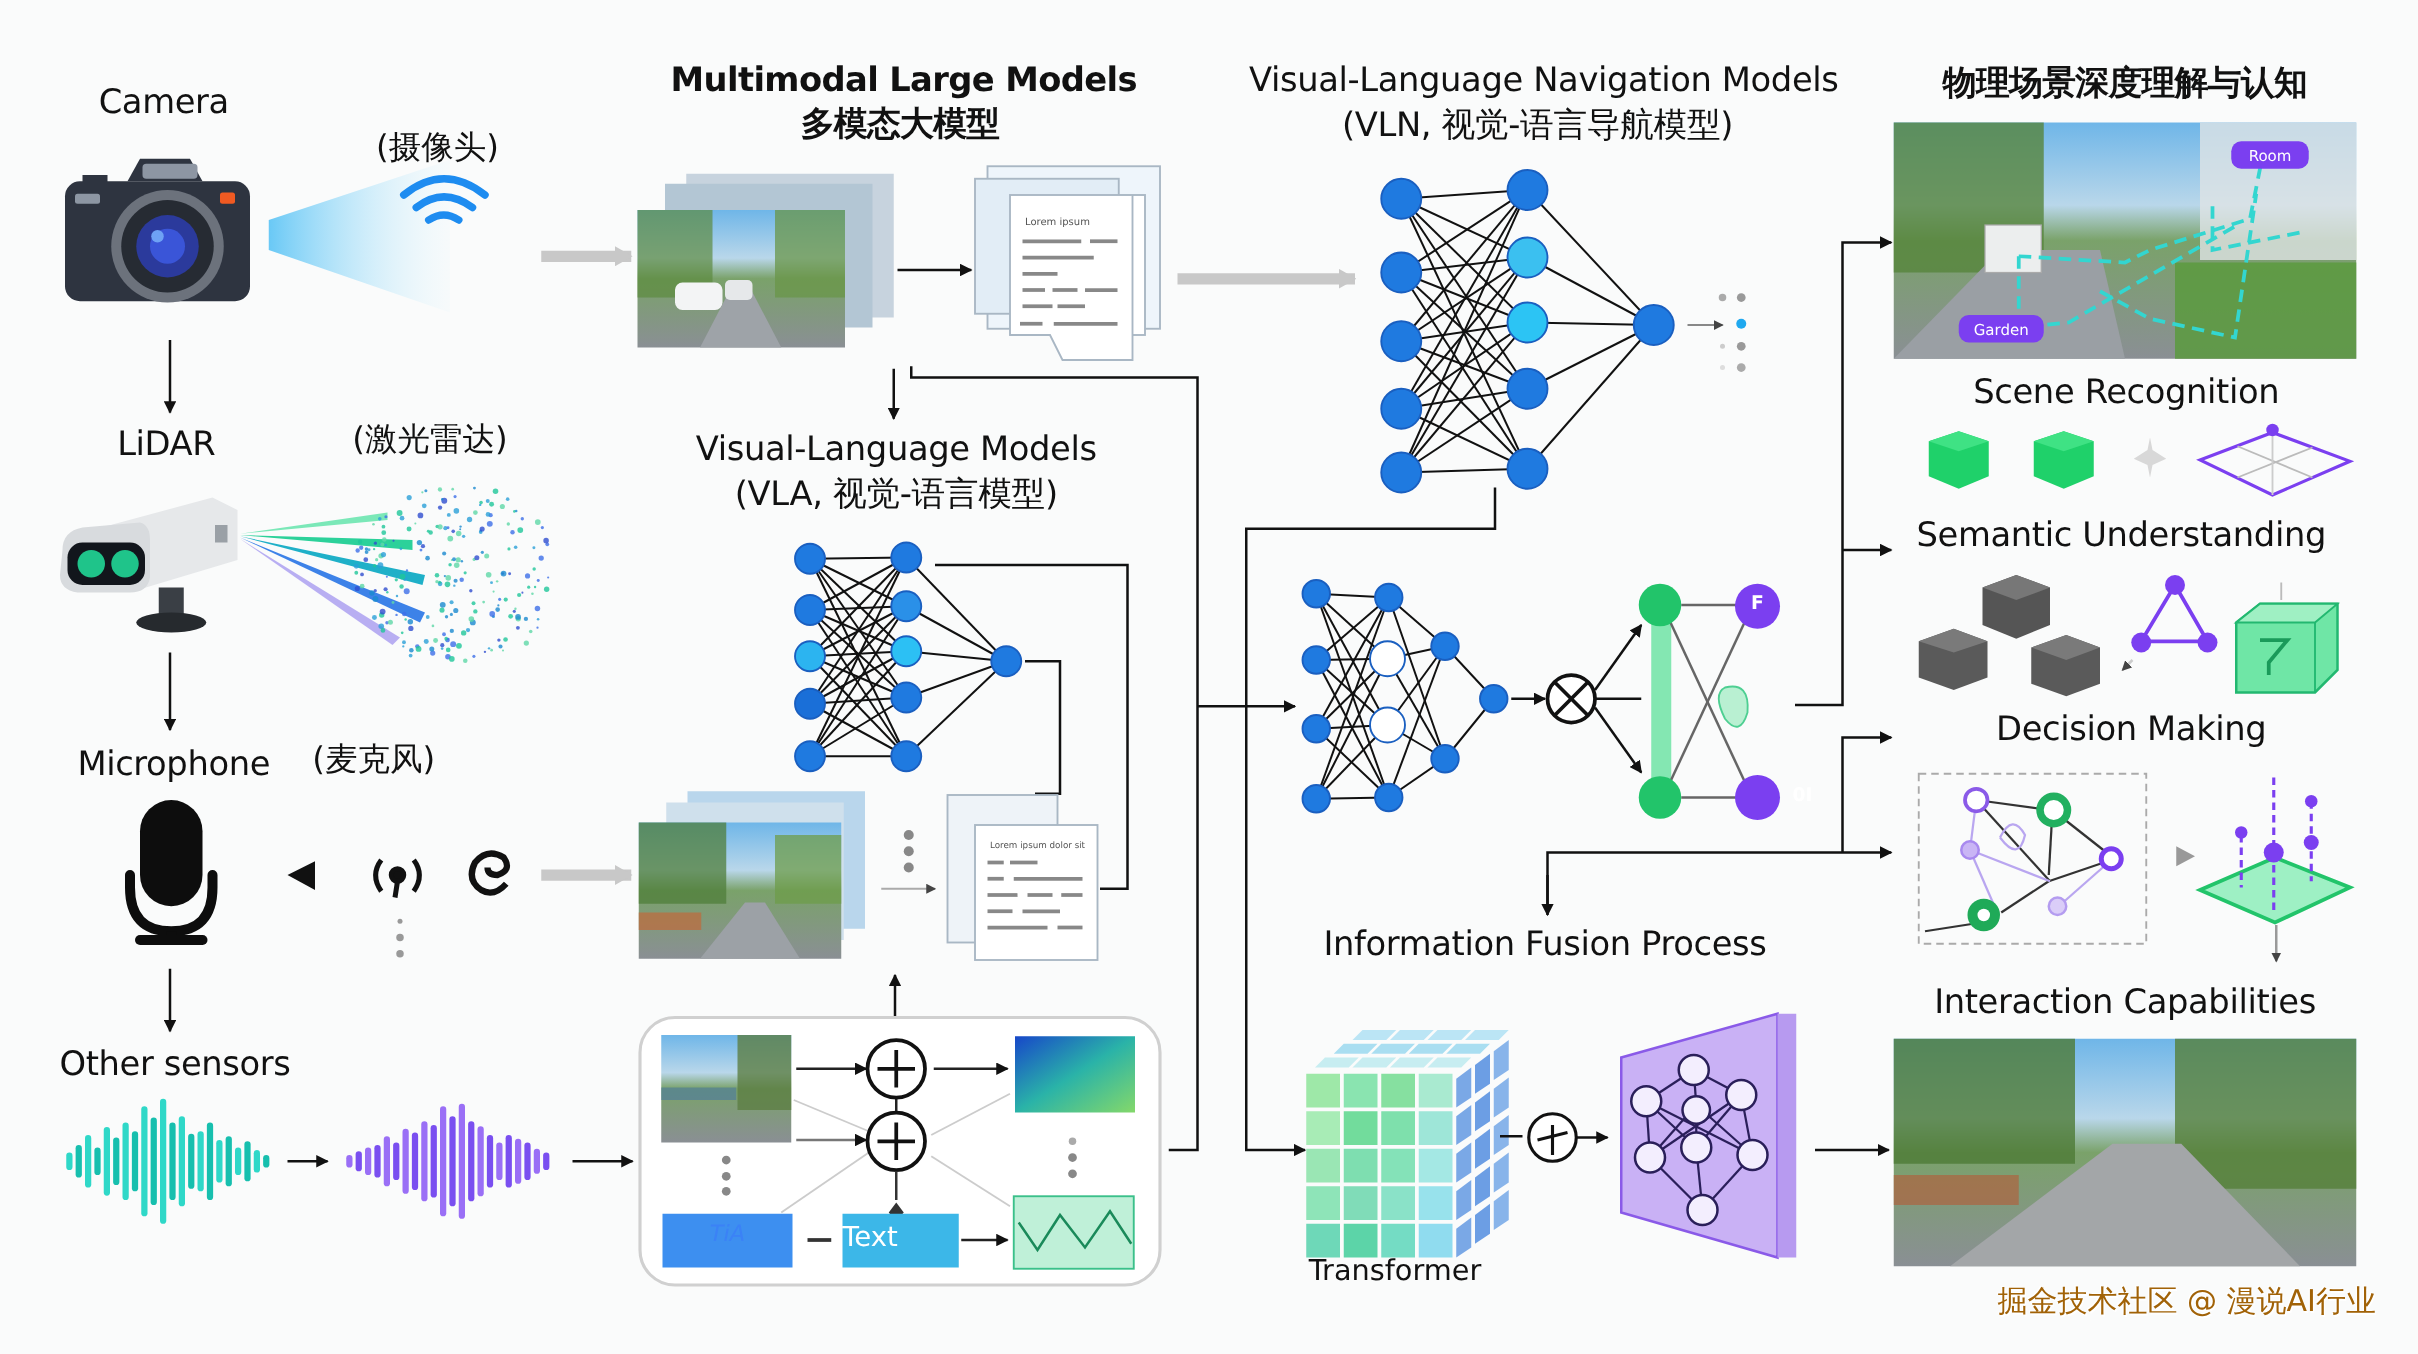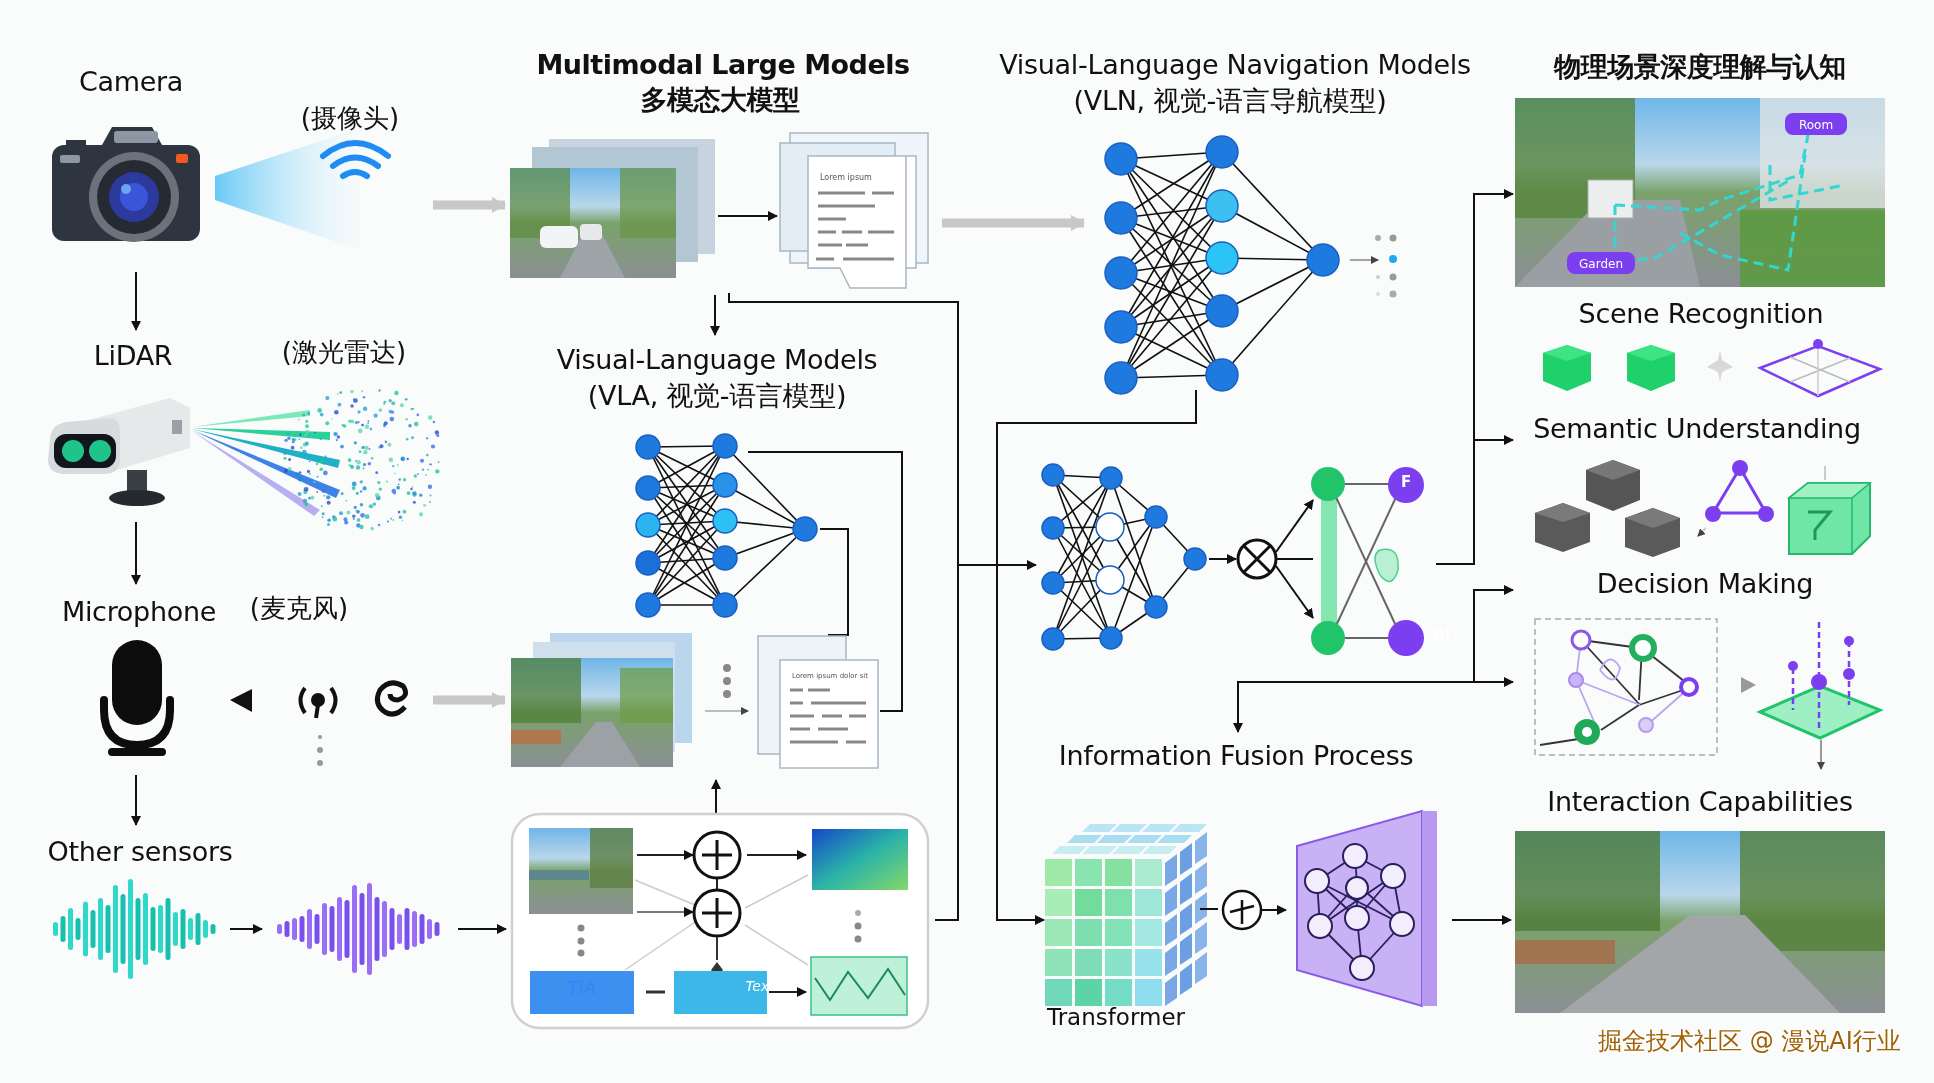--- a/index.html
+++ b/index.html
@@ -872,21 +872,21 @@
 
 <div class="lbl t-reg" style="left:1235px;top:49px;">Visual-Language Navigation Models</div>
 <div class="lbl t-reg" style="left:1230px;top:85px;">(VLN, 视觉-语言导航模型)</div>
 
 <div class="lbl t-bold" style="left:1700px;top:51px;">物理场景深度理解与认知</div>
 
 <div class="lbl t-reg" style="left:717px;top:344px;">Visual-Language Models</div>
 <div class="lbl t-reg" style="left:717px;top:380px;">(VLA, 视觉-语言模型)</div>
 
 <div class="lbl" style="left:582px;top:978px;font-size:18px;color:#3b82f6;font-style:italic;">TiA</div>
-<div class="lbl" style="left:760px;top:978px;font-size:14px;color:#fff;font-style:italic;">Text</div>
+<div class="lbl" style="left:696px;top:978px;font-size:22px;color:#fff;">Text</div>
 
 <div class="lbl" style="left:1406px;top:474px;font-size:15px;color:#fff;font-weight:bold;">F</div>
 <div class="lbl" style="left:1406px;top:628px;font-size:15px;color:#fff;font-weight:bold;margin-left:36px;">0I</div>
 
 <div class="lbl t-reg" style="left:1236px;top:740px;">Information Fusion Process</div>
 <div class="lbl" style="left:1116px;top:1004px;font-size:23px;">Transformer</div>
 
 <div class="lbl t-reg" style="left:1701px;top:298px;">Scene Recognition</div>
 <div class="lbl t-reg" style="left:1697px;top:413px;">Semantic Understanding</div>
 <div class="lbl t-reg" style="left:1705px;top:568px;">Decision Making</div>

